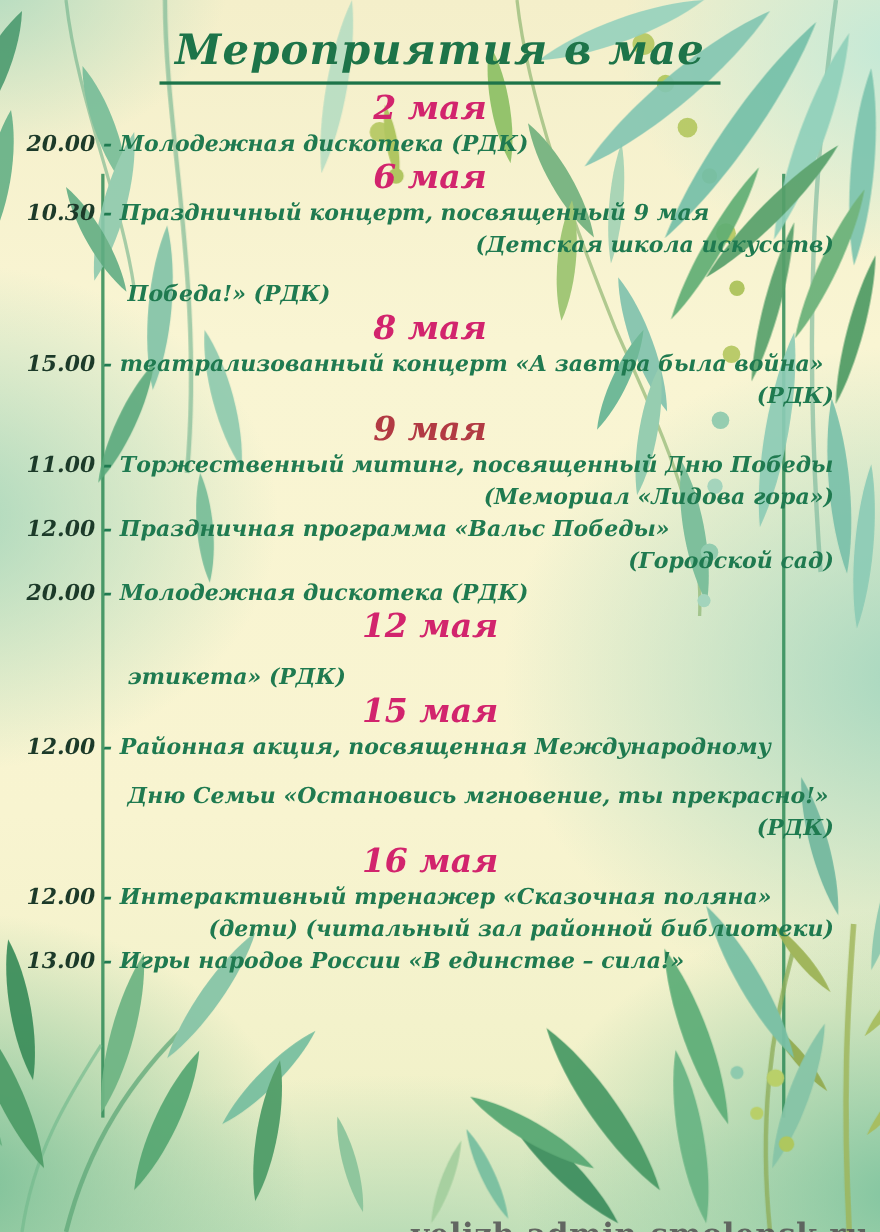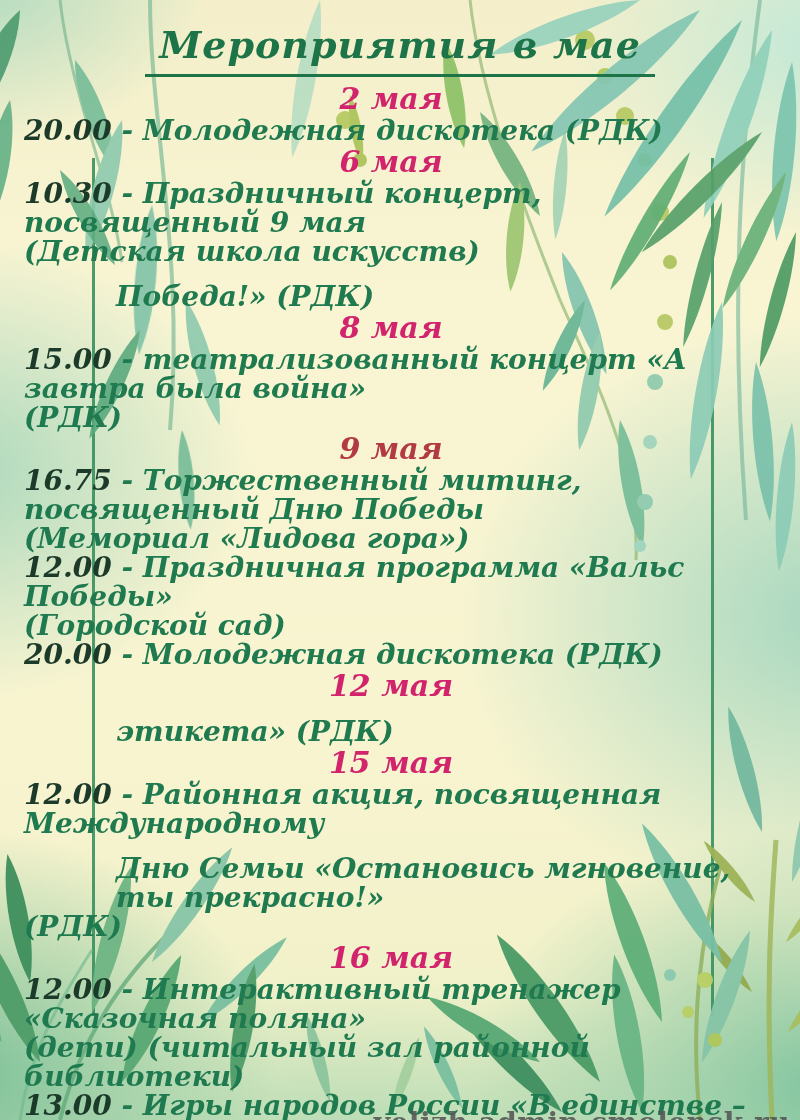--- a/index.html
+++ b/index.html
@@ -24,24 +24,24 @@
   .title-wrap{position:absolute;top:22px;left:0;width:100%;text-align:center;z-index:5;}
   .title{
     display:inline-block;margin:0;font-size:38px;font-style:italic;font-weight:bold;
     color:#1d7449;border-bottom:3px solid #1d7449;padding:0 14px 7px;letter-spacing:1px;
   }
   #schedule{
     position:absolute;top:82px;left:24px;width:734px;z-index:5;
     font-style:italic;font-weight:bold;
   }
   .date-row{font-size:30px;line-height:30px;margin:2px 0;text-align:center;}
-  .line{font-size:28px;line-height:29px;color:#1f7a50;}
+  .line{font-size:20px;line-height:29px;color:#1f7a50;}
   .line .time{color:#1c3a29;}
   .line .dash{color:#1f7a50;}
-  .line.center{text-align:left;}
+  .line.center{text-align:right;}
   .line.indent{padding-left:92px;margin-top:16px;}
   .watermark{
     position:absolute;right:10px;top:1106px;z-index:6;
     font-size:28px;font-weight:bold;font-style:normal;color:#565656;
     letter-spacing:.5px;opacity:.88;
   }
 </style>
 </head>
 <body>
 
@@ -160,21 +160,21 @@
       <div class="date-row" style="color: rgb(210, 36, 109); text-align: center;">2 мая</div>
       <div class="line first"><span class="time">20.00</span><span class="dash"> - </span><span class="txt">Молодежная дискотека (РДК)</span></div>
       <div class="date-row" style="color: rgb(210, 36, 109);">6 мая</div>
       <div class="line first"><span class="time">10.30</span><span class="dash"> - </span><span class="txt">Праздничный концерт, посвященный 9 мая</span></div>
       <div class="line center">(Детская школа искусств)</div>
       <div class="line indent">Победа!» (РДК)</div>
       <div class="date-row" style="color: rgb(210, 36, 109);">8 мая</div>
       <div class="line first"><span class="time">15.00</span><span class="dash"> - </span><span class="txt">театрализованный концерт «А завтра была война»</span></div>
       <div class="line center">(РДК)</div>
       <div class="date-row" style="color: rgb(178, 58, 67);">9 мая</div>
-      <div class="line first"><span class="time">16.75</span><span class="dash"> - </span><span class="txt">Торжественный митинг, посвященный Дню Победы</span></div>
+      <div class="line first"><span class="time">11.00</span><span class="dash"> - </span><span class="txt">Торжественный митинг, посвященный Дню Победы</span></div>
       <div class="line center">(Мемориал «Лидова гора»)</div>
       <div class="line first"><span class="time">12.00</span><span class="dash"> - </span><span class="txt">Праздничная программа «Вальс Победы»</span></div>
       <div class="line center">(Городской сад)</div>
       <div class="line first"><span class="time">20.00</span><span class="dash"> - </span><span class="txt">Молодежная дискотека (РДК)</span></div>
       <div class="date-row" style="color: rgb(210, 36, 109);">12 мая</div>
       <div class="line indent">этикета» (РДК)</div>
       <div class="date-row" style="color: rgb(210, 36, 109);">15 мая</div>
       <div class="line first"><span class="time">12.00</span><span class="dash"> - </span><span class="txt">Районная акция, посвященная Международному</span></div>
       <div class="line indent">Дню Семьи «Остановись мгновение, ты прекрасно!»</div>
       <div class="line center">(РДК)</div>

